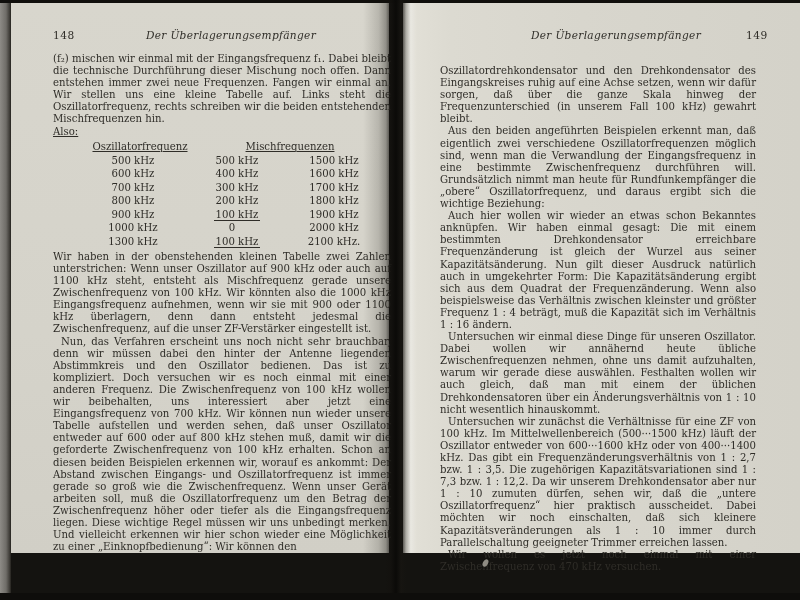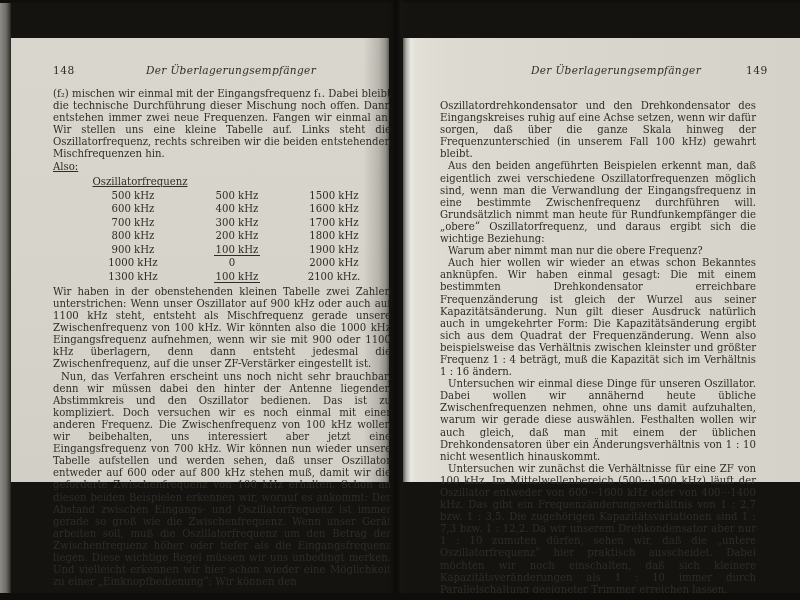--- a/index.html
+++ b/index.html
@@ -8,21 +8,21 @@
     background:#141310;
     font-family:"DejaVu Serif","Liberation Serif",serif;
     color:#2f2d28;
   }
   .edge-left{
     position:absolute;left:0;top:0;bottom:0;width:11px;
     background:linear-gradient(90deg,#8d8b86 0%,#6f6d68 55%,#3a3833 90%,#23211d 100%);
   }
   .strip-top{position:absolute;left:0;top:0;right:0;height:3px;background:#100f0c;}
   .strip-bottom{position:absolute;left:0;bottom:0;right:0;height:7px;background:#0e0d0b;z-index:5;}
-  .page{position:absolute;top:3px;height:444px;background:#d6d4cb;margin-top:35px;}
+  .page{position:absolute;top:3px;height:550px;background:#d6d4cb;}
   .page-left{left:11px;width:378px;
     background:linear-gradient(180deg,#d8d6cd 0%,#d5d3ca 60%,#d1cfc6 100%);}
   .page-left::after{
     content:"";position:absolute;top:0;bottom:0;right:0;width:26px;
     background:linear-gradient(90deg,rgba(40,38,32,0) 0%,rgba(40,38,32,0.18) 60%,rgba(25,23,19,0.45) 100%);
     pointer-events:none;}
   .page-right{left:403px;width:397px;
     background:linear-gradient(90deg,#e3e1d8 0%,#dcdad1 12%,#d8d6cd 45%,#d4d2c9 100%);}
   .page-right::before{
     content:"";position:absolute;top:0;bottom:0;left:0;width:14px;
@@ -73,20 +73,21 @@
       <span class="runtitle" style="left:135px;">Der Überlagerungsempfänger</span>
     </div>
 
     <div class="textcol tc-left">
       <p class="para cont">(f₂) mischen wir einmal mit der Eingangsfrequenz f₁. Dabei bleibt die technische Durchführung dieser Mischung noch offen. Dann entstehen immer zwei neue Frequenzen. Fangen wir einmal an. Wir stellen uns eine kleine Tabelle auf. Links steht die Oszillatorfrequenz, rechts schreiben wir die beiden entstehenden Mischfrequenzen hin.</p>
       <p class="flushline">Also:</p>
 
       <div class="freq-table">
         <div class="t-head">
           <span>Oszillatorfrequenz</span>
+          <span>Mischfrequenzen</span>
         </div>
         <div class="t-row">
           <span class="c1">500 kHz</span>
           <span class="c2">500 kHz</span>
           <span class="c3">1500 kHz</span>
         </div>
         <div class="t-row">
           <span class="c1">600 kHz</span>
           <span class="c2">400 kHz</span>
           <span class="c3">1600 kHz</span>
@@ -125,21 +126,20 @@
 
   <div class="page page-right">
     <div class="runhead">
       <span class="runtitle" style="left:128px;">Der Überlagerungsempfänger</span>
       <span class="pageno" style="left:343px;">149</span>
     </div>
 
     <div class="textcol tc-right">
       <p class="para cont">Oszillatordrehkondensator und den Drehkondensator des Eingangskreises ruhig auf eine Achse setzen, wenn wir dafür sorgen, daß über die ganze Skala hinweg der Frequenzunterschied (in unserem Fall 100 kHz) gewahrt bleibt.</p>
       <p class="para">Aus den beiden angeführten Beispielen erkennt man, daß eigentlich zwei verschiedene Oszillatorfrequenzen möglich sind, wenn man die Verwandlung der Eingangsfrequenz in eine bestimmte Zwischenfrequenz durchführen will. Grundsätzlich nimmt man heute für Rundfunkempfänger die „obere“ Oszillatorfrequenz, und daraus ergibt sich die wichtige Beziehung:</p>
-      <p class="para">Warum aber nimmt man nur die obere Frequenz?</p>
       <p class="para">Auch hier wollen wir wieder an etwas schon Bekanntes anknüpfen. Wir haben einmal gesagt: Die mit einem bestimmten Drehkondensator erreichbare Frequenzänderung ist gleich der Wurzel aus seiner Kapazitätsänderung. Nun gilt dieser Ausdruck natürlich auch in umgekehrter Form: Die Kapazitätsänderung ergibt sich aus dem Quadrat der Frequenzänderung. Wenn also beispielsweise das Verhältnis zwischen kleinster und größter Frequenz 1 : 4 beträgt, muß die Kapazität sich im Verhältnis 1 : 16 ändern.</p>
       <p class="para">Untersuchen wir einmal diese Dinge für unseren Oszillator. Dabei wollen wir annähernd heute übliche Zwischenfrequenzen nehmen, ohne uns damit aufzuhalten, warum wir gerade diese auswählen. Festhalten wollen wir auch gleich, daß man mit einem der üblichen Drehkondensatoren über ein Änderungsverhältnis von 1 : 10 nicht wesentlich hinauskommt.</p>
       <p class="para">Untersuchen wir zunächst die Verhältnisse für eine ZF von 100 kHz. Im Mittelwellenbereich (500···1500 kHz) läuft der Oszillator entweder von 600···1600 kHz oder von 400···1400 kHz. Das gibt ein Frequenzänderungsverhältnis von 1 : 2,7 bzw. 1 : 3,5. Die zugehörigen Kapazitätsvariationen sind 1 : 7,3 bzw. 1 : 12,2. Da wir unserem Drehkondensator aber nur 1 : 10 zumuten dürfen, sehen wir, daß die „untere Oszillatorfrequenz“ hier praktisch ausscheidet. Dabei möchten wir noch einschalten, daß sich kleinere Kapazitätsveränderungen als 1 : 10 immer durch Parallelschaltung geeigneter Trimmer erreichen lassen.</p>
       <p class="para">Wir wollen es jetzt noch einmal mit einer Zwischenfrequenz von 470 kHz versuchen.</p>
     </div>
 
     <div class="speck" style="left:80px;top:556px;position:absolute;width:5px;height:8px;border-radius:50%;background:#8f8c83;transform:rotate(28deg);"></div>
   </div>
 
   <div class="gutter"></div>

